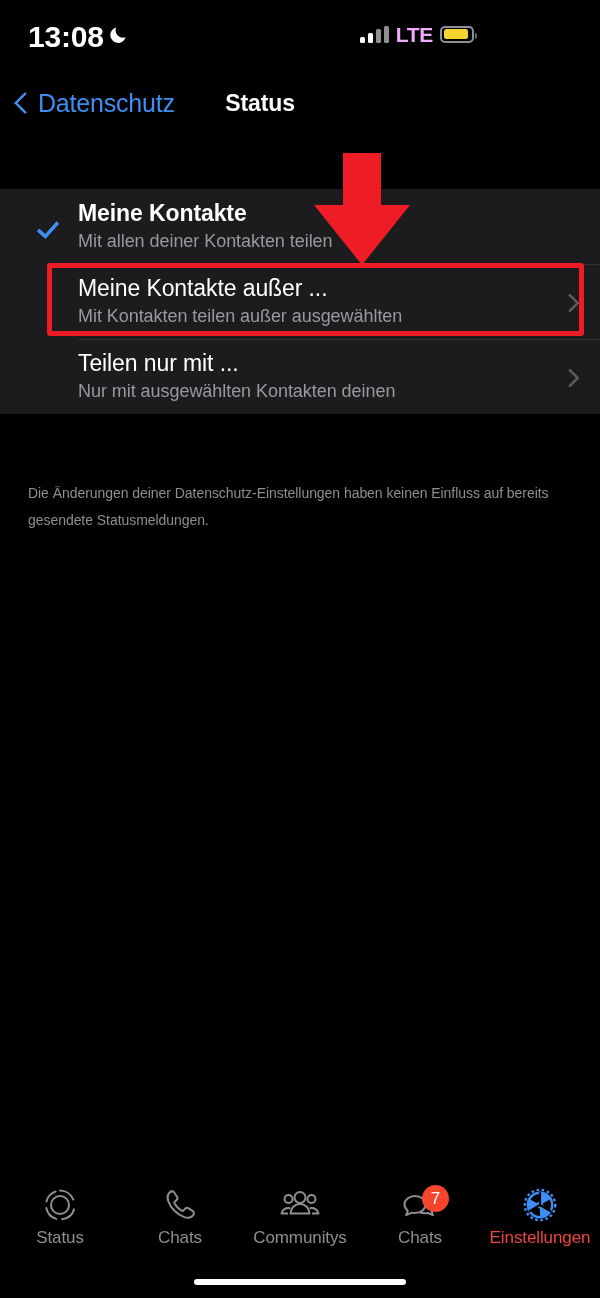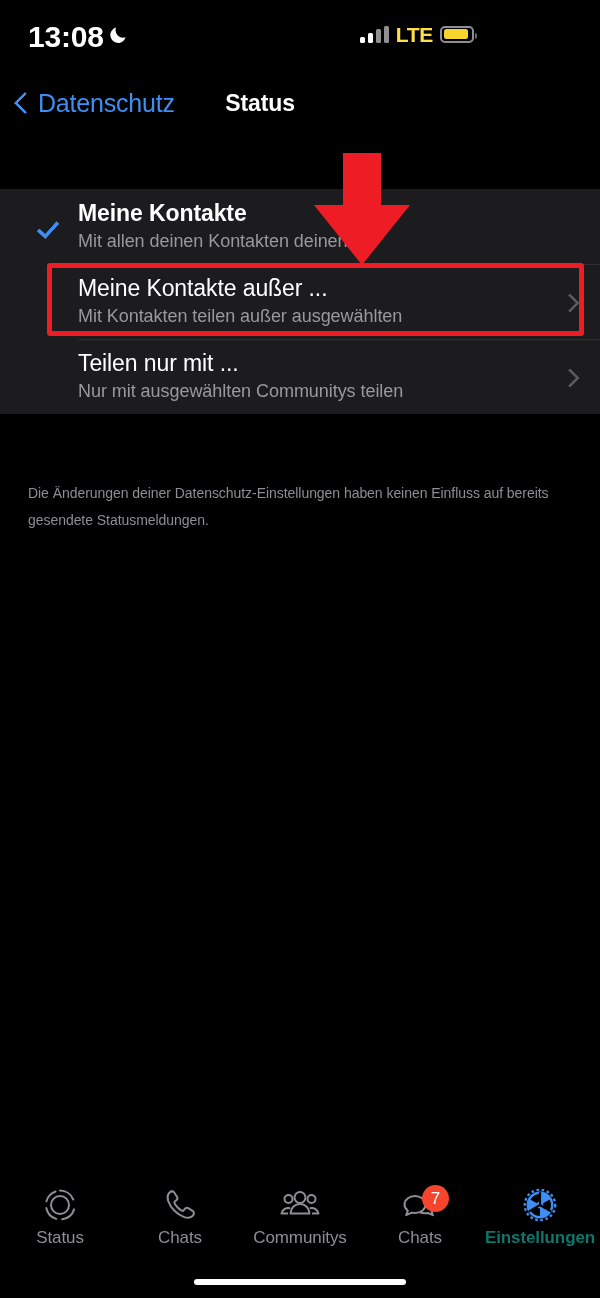--- a/index.html
+++ b/index.html
@@ -59,21 +59,21 @@
     display: block;
     width: 5px;
     border-radius: 1.5px;
     background: #ffffff;
   }
   .sig i.b1 { height: 6px;  background:#ffffff; }
   .sig i.b2 { height: 10px; background:#ffffff; }
   .sig i.b3 { height: 14px; background:#8e8e93; }
   .sig i.b4 { height: 17px; background:#8e8e93; }
   .sb-lte {
-    color: #fde047;
+    color: #f0abfc;
     font-size: 21px;
     font-weight: 700;
     letter-spacing: -0.3px;
     line-height: 21px;
   }
   .batt {
     position: relative;
     width: 34px;
     height: 17px;
     border: 2px solid #8e8e93;
@@ -283,22 +283,21 @@
     justify-content: center;
     position: relative;
   }
   .tab-label {
     margin-top: 4px;
     font-size: 17px;
     color: #8e8e93;
     letter-spacing: -0.1px;
   }
   .tab.active .tab-label {
-    color: #0f766e;
-    font-weight: bold;
+    color: #ef4444;
   }
   .badge {
     position: absolute;
     top: -1px;
     left: 22px;
     min-width: 27px;
     height: 27px;
     padding: 0 4px;
     border-radius: 14px;
     background: #f5452d;
@@ -352,32 +351,32 @@
     <span class="nav-back-label">Datenschutz</span>
   </div>
   <div class="nav-title">Status</div>
 </div>
 
 <div class="list-group">
 
   <div class="row selected">
     <span class="row-check"></span>
     <span class="row-title">Meine Kontakte</span>
-    <span class="row-sub">Mit allen deinen Kontakten deinen</span>
+    <span class="row-sub">Mit allen deiner Kontakten teilen</span>
   </div>
 
   <div class="row">
     <span class="row-title">Meine Kontakte außer ...</span>
     <span class="row-sub">Mit Kontakten teilen außer ausgewählten</span>
     <span class="row-chev"></span>
   </div>
 
   <div class="row">
     <span class="row-title">Teilen nur mit ...</span>
-    <span class="row-sub">Nur mit ausgewählten Communitys teilen</span>
+    <span class="row-sub">Nur mit ausgewählten Kontakten deinen</span>
     <span class="row-chev"></span>
   </div>
 
 </div>
 
 <div class="footer-note">Die Änderungen deiner Datenschutz-Einstellungen haben keinen Einfluss auf bereits gesendete Statusmeldungen.</div>
 
 <div class="anno-box"></div>
 <div class="anno-arrow">
   <svg width="96" height="112" viewBox="0 0 96 112">

